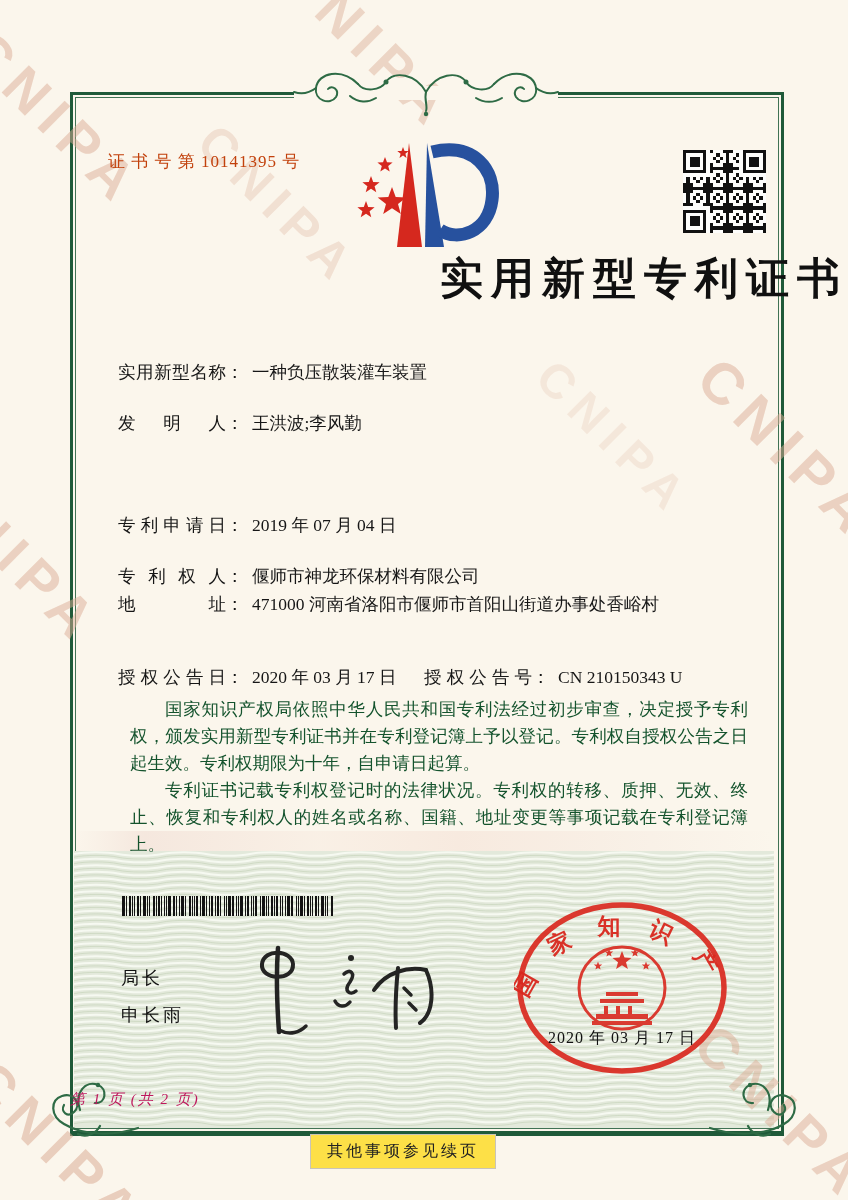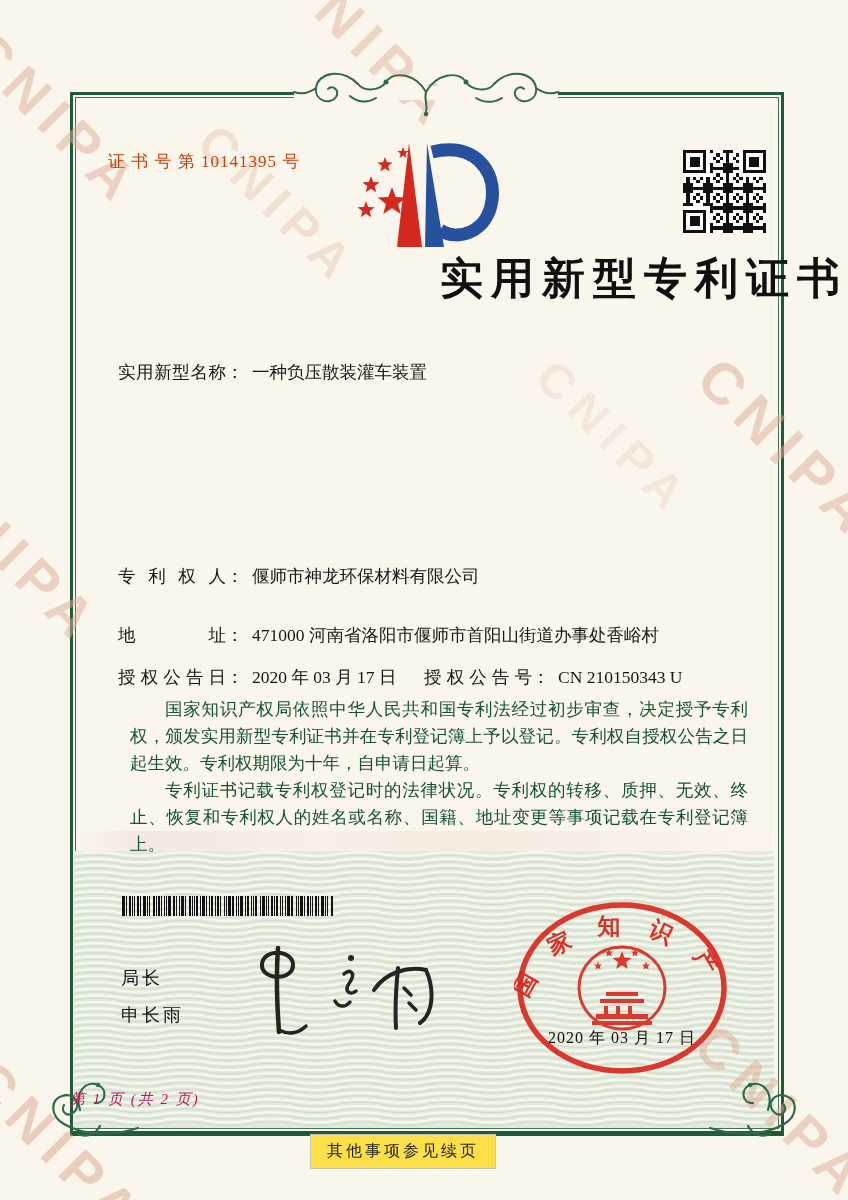--- a/index.html
+++ b/index.html
@@ -425,24 +425,30 @@
       <rect x="0" y="18" width="7" height="7" fill="#111"></rect>
       <rect x="1" y="19" width="5" height="5" fill="#fdfdfb"></rect>
       <rect x="2" y="20" width="3" height="3" fill="#111"></rect>
     </svg>
 
   <div class="abs content title">实用新型专利证书</div>
 
   <div class="abs content row" style="top:360px">
     <span class="flabel">实用新型名称</span><span class="colon">：</span><span class="fvalue">一种负压散装灌车装置</span>
   </div>
+  <div class="abs content row" style="top:411px">
+    <span class="flabel">发明人</span><span class="colon">：</span><span class="fvalue">王洪波;李风勤</span>
+  </div>
+  <div class="abs content row" style="top:513px">
+    <span class="flabel">专利申请日</span><span class="colon">：</span><span class="fvalue">2019 年 07 月 04 日</span>
+  </div>
   <div class="abs content row" style="top:564px">
     <span class="flabel">专利权人</span><span class="colon">：</span><span class="fvalue">偃师市神龙环保材料有限公司</span>
   </div>
-  <div class="abs content row" style="top:623px">
+  <div class="abs content row" style="top:592px">
     <span class="flabel">地址</span><span class="colon">：</span><span class="fvalue">471000 河南省洛阳市偃师市首阳山街道办事处香峪村</span>
   </div>
   <div class="abs content row" style="top:665px">
     <span class="flabel">授权公告日</span><span class="colon">：</span><span class="gval1">2020 年 03 月 17 日</span><span class="flabel">授权公告号</span><span class="colon">：</span><span class="fvalue">CN 210150343 U</span>
   </div>
 
   <div class="abs content paras">
     <p>国家知识产权局依照中华人民共和国专利法经过初步审查，决定授予专利权，颁发实用新型专利证书并在专利登记簿上予以登记。专利权自授权公告之日起生效。专利权期限为十年，自申请日起算。</p>
     <p>专利证书记载专利权登记时的法律状况。专利权的转移、质押、无效、终止、恢复和专利权人的姓名或名称、国籍、地址变更等事项记载在专利登记簿上。</p>
   </div>

